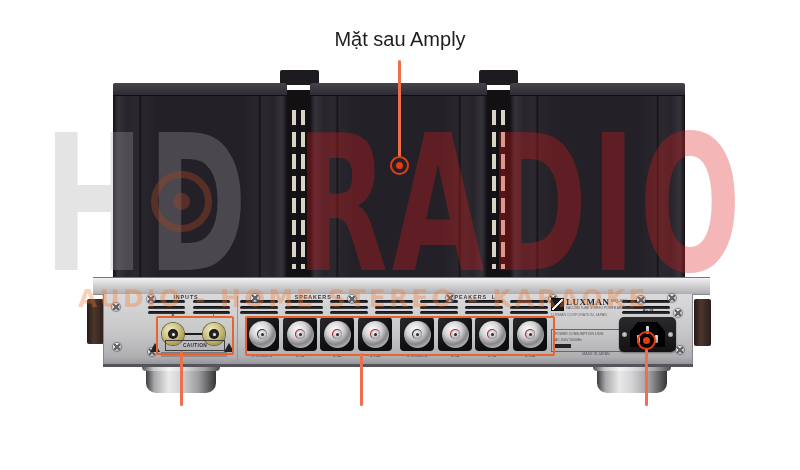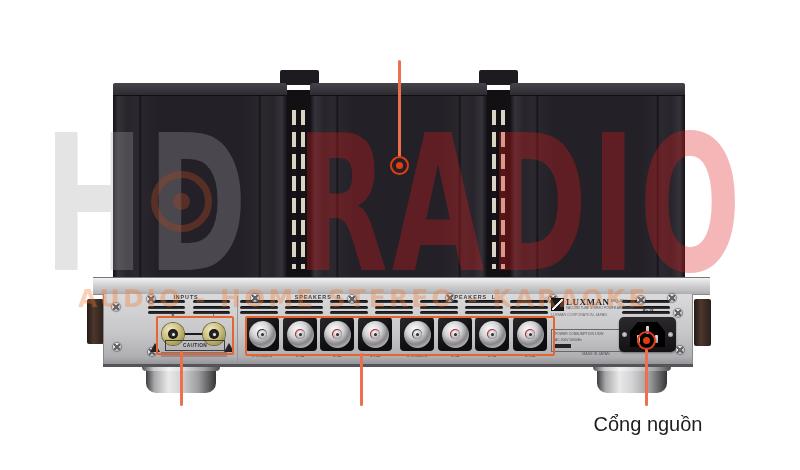--- a/index.html
+++ b/index.html
@@ -360,26 +360,26 @@
     </div>
   </div>
 
   <div class="wm">
     <div class="wm-text"><span class="wm-hd">HD</span><span class="wm-hd"> </span><span class="wm-radio">RADIO</span></div>
     <div class="wm-ring"></div>
     <div class="wm-tagline">AUDIO - HOME STEREO - KARAOKE</div>
   </div>
 
   <div class="ann">
+    <div class="note note-top">Mặt sau Amply</div>
     <div class="aline al-top"></div>
     <div class="adot ad-top"></div>
 
     <div class="abox ab-inputs"></div>
     <div class="abox ab-speakers"></div>
 
     <div class="aline al-inputs"></div>
     <div class="aline al-speakers"></div>
     <div class="adot ad-power"></div>
     <div class="aline al-power"></div>
 
-    <div class="note note-bottom nb-power">Cổng nguồn</div>
   </div>
 </div>
 
 </body></html>

